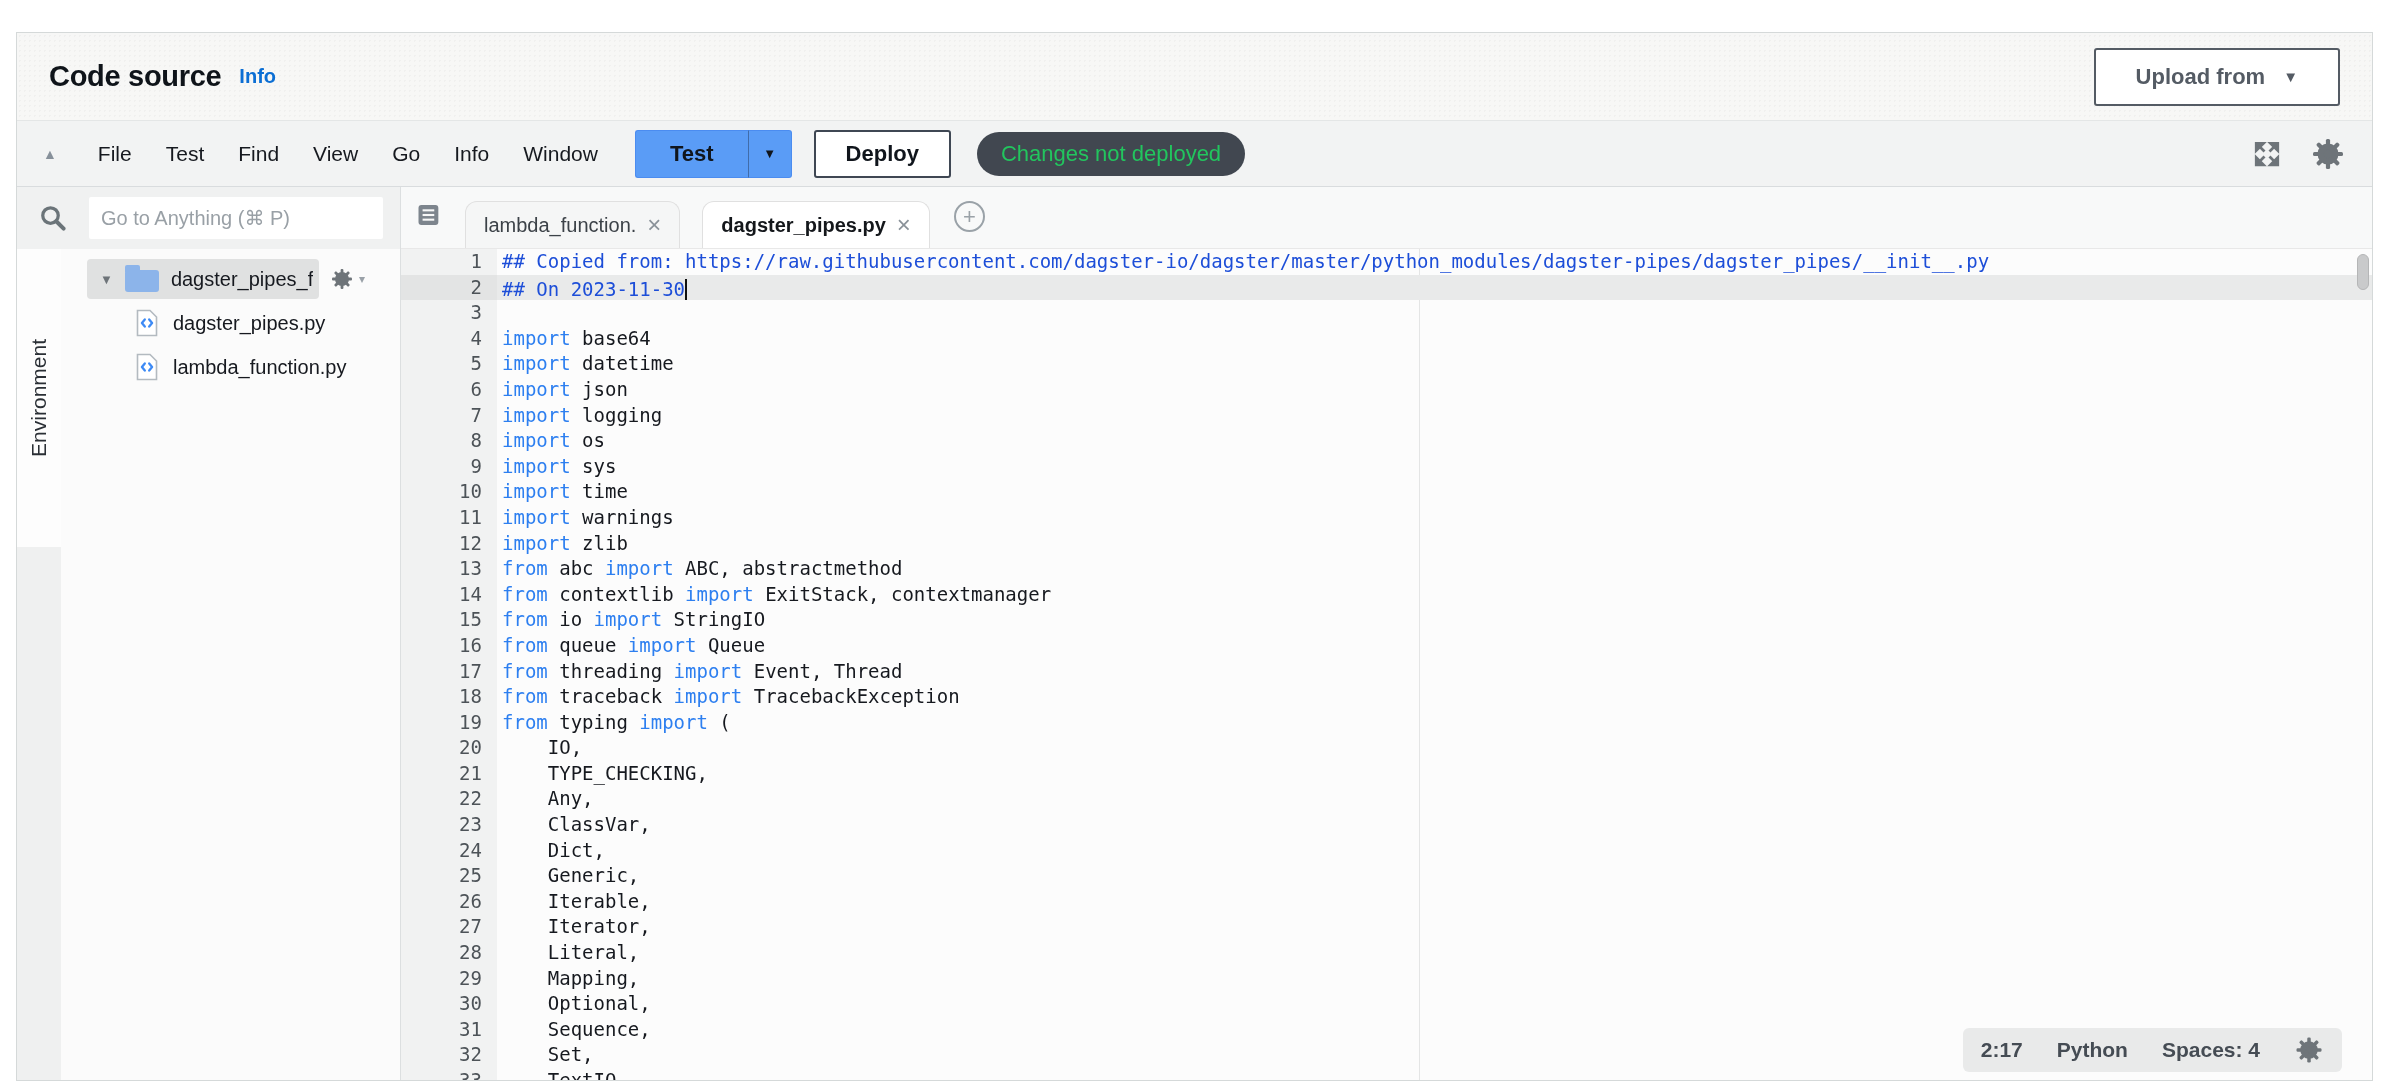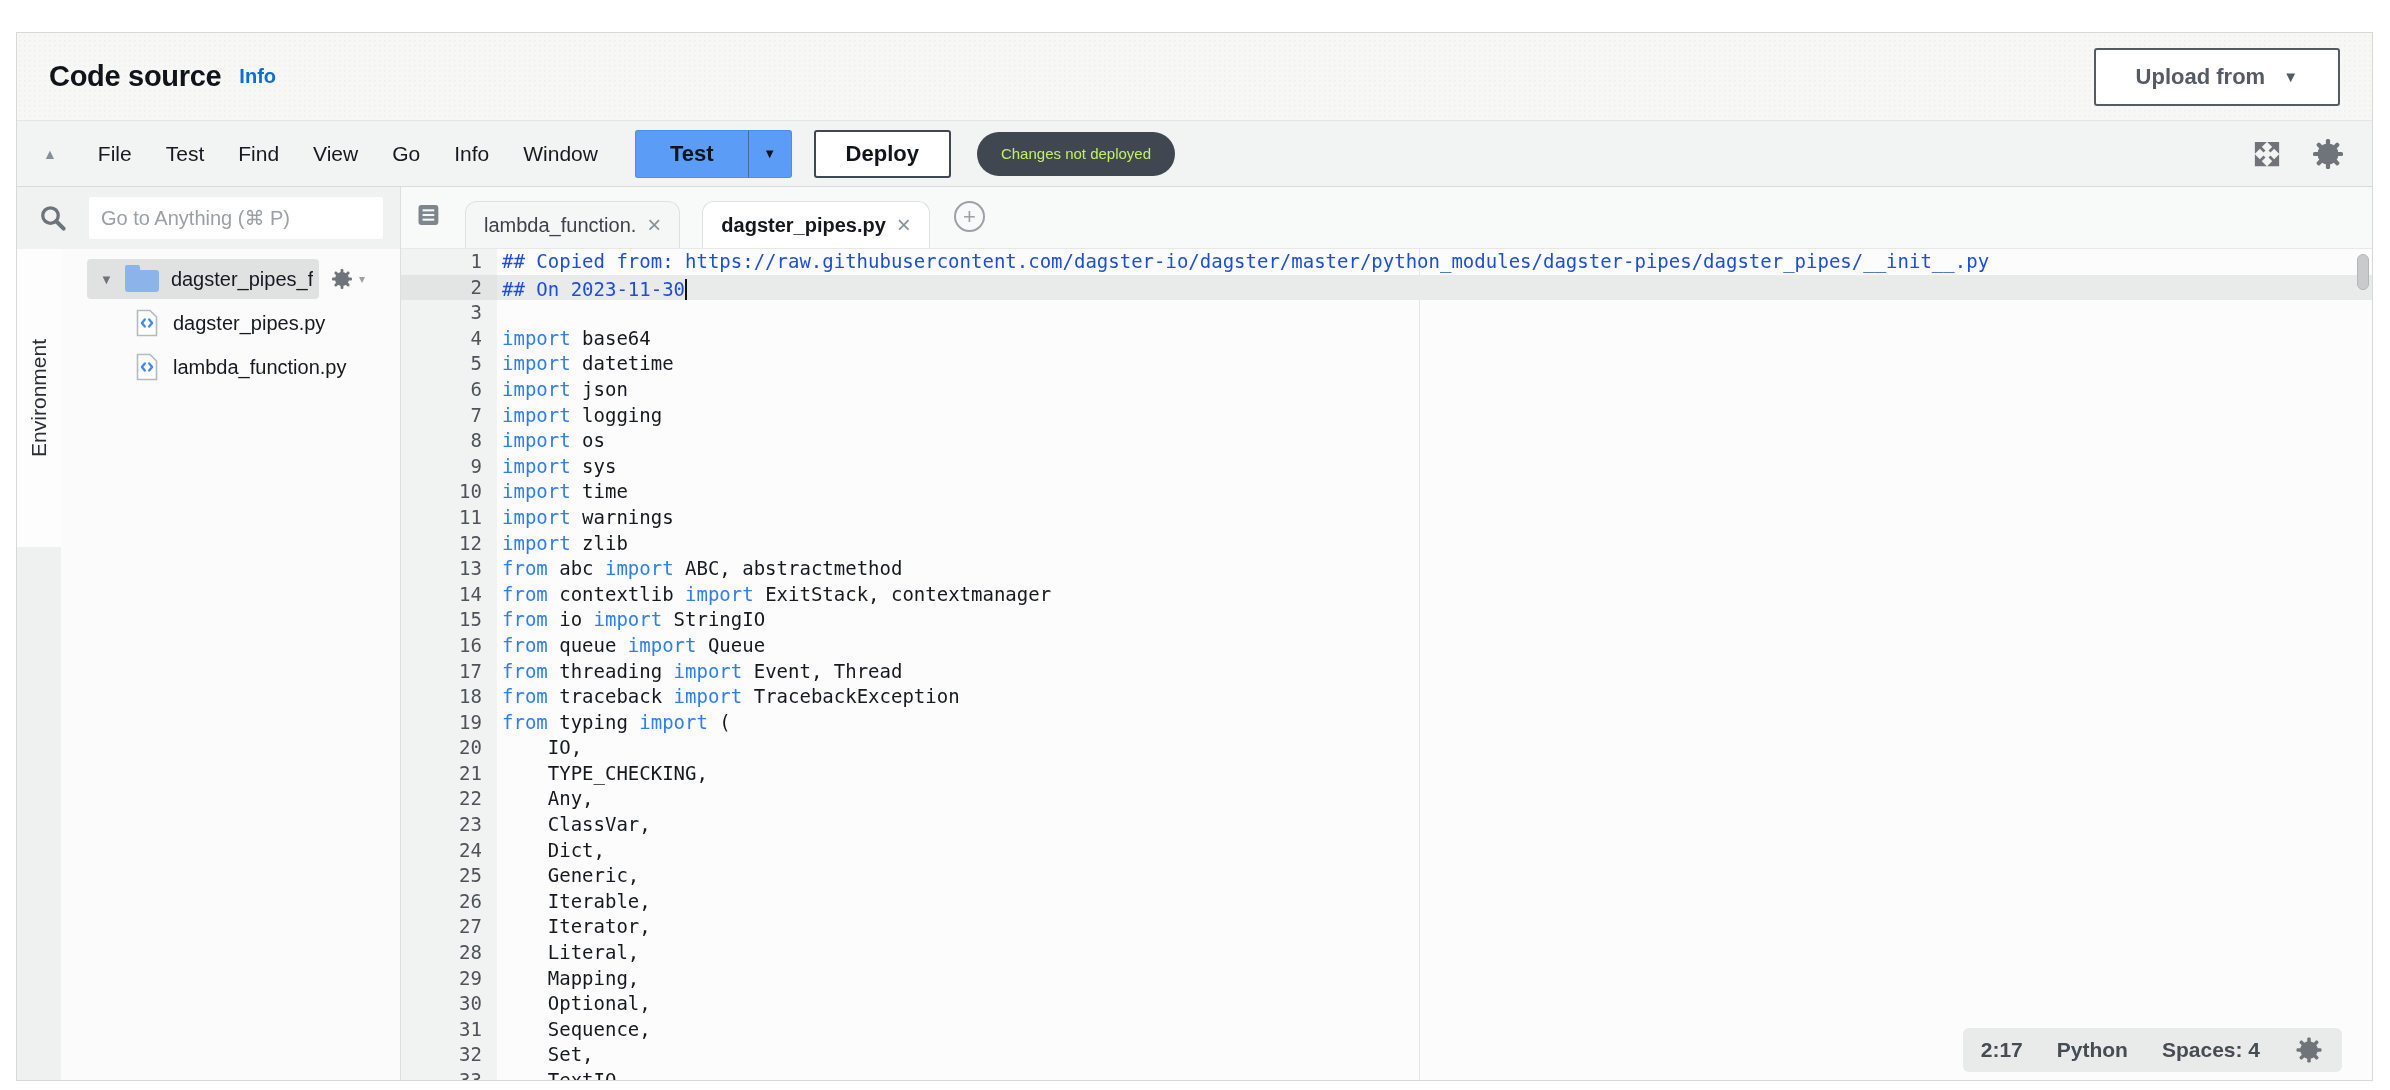--- a/index.html
+++ b/index.html
@@ -26,22 +26,22 @@
   .collapse-tri { color:#87909a; font-size:14px; margin-right:24px; cursor:pointer; }
   .menu { display:flex; align-items:center; }
   .menu-item { font-size:21px; color:#16191f; padding:0 17px; cursor:pointer; }
   .test-split { margin-left:20px; display:flex; height:48px; }
   .test-main { background:#5a9cf6; border:1px solid #4b8cf0; border-right:none; border-radius:3px 0 0 3px;
      padding:0 34px; font-weight:bold; font-size:22px; color:#10151c; font-family:"Liberation Sans",sans-serif; cursor:pointer; }
   .test-arrow { background:#5a9cf6; border:1px solid #4b8cf0; border-left:1px solid rgba(16,21,28,.35);
      border-radius:0 3px 3px 0; width:44px; font-size:13px; color:#10151c; cursor:pointer; }
   .deploy-btn { margin-left:22px; height:48px; padding:0 30px; background:#fff; border:2px solid #3f4753;
      border-radius:3px; font-weight:bold; font-size:22px; color:#10151c; font-family:"Liberation Sans",sans-serif; cursor:pointer; }
-  .badge { margin-left:26px; height:44px; background:#414750; color:#bef264; border-radius:22px;
-     padding:0 24px; font-size:15px; display:flex; align-items:center; }
+  .badge { margin-left:26px; height:44px; background:#414750; color:#22c55e; border-radius:22px;
+     padding:0 24px; font-size:22px; display:flex; align-items:center; }
   .mb-right { margin-left:auto; display:flex; align-items:center; gap:28px; color:#6e7479; }
   .icon-btn { cursor:pointer; display:flex; align-items:center; }
 
   
   .workarea { flex:1; display:flex; min-height:0; }
   .sidebar { width:384px; flex:0 0 384px; display:flex; flex-direction:column; border-right:1px solid #dcdfe0; background:#fbfbfb; }
   .searchrow { height:62px; flex:0 0 62px; background:#f0f1f1; display:flex; align-items:center; }
   .mag-wrap { width:72px; display:flex; justify-content:center; color:#6b7479; }
   .search-input { width:294px; height:42px; border:none; background:#fff; border-radius:2px;
      font-size:20px; color:#6d28d9; padding:0 12px; font-family:"Liberation Sans",sans-serif; outline:none; }

